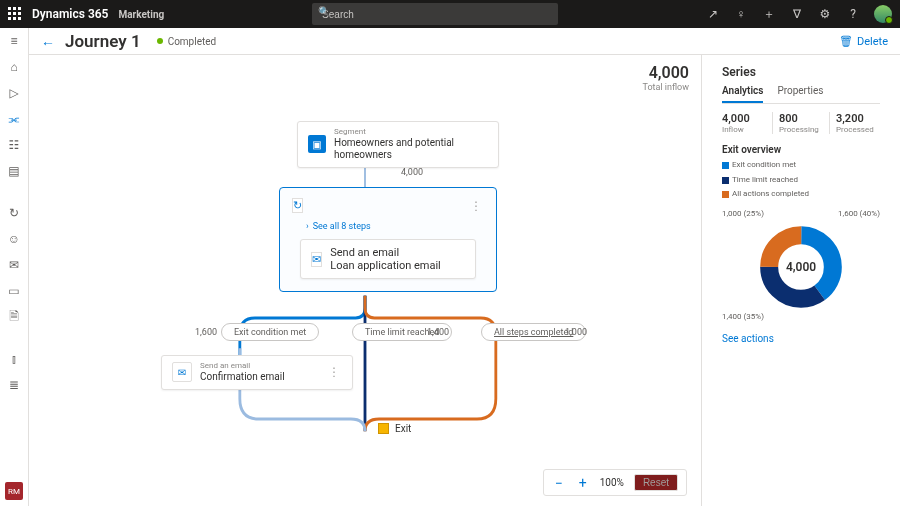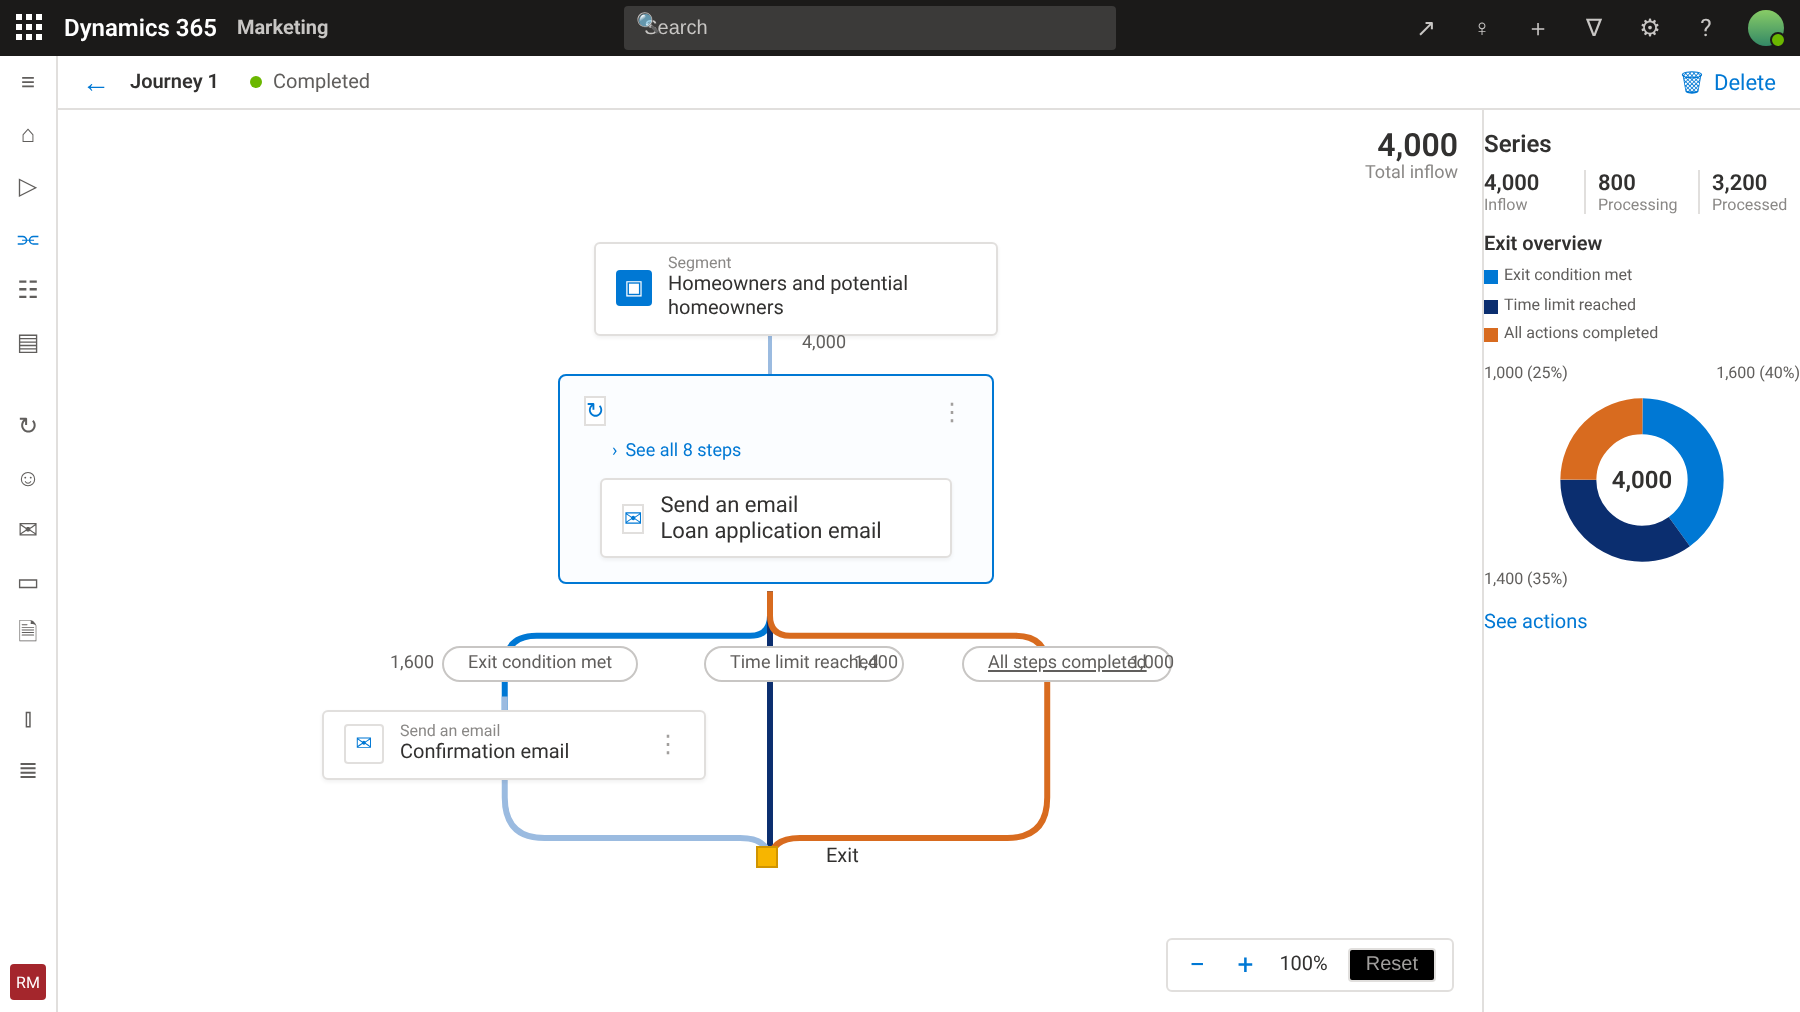--- a/index.html
+++ b/index.html
@@ -36,21 +36,21 @@
   .shell{display:flex;height:calc(506px - 28px);}
   .rail{width:28px;border-right:1px solid var(--border);display:flex;flex-direction:column;align-items:center;padding-top:6px;gap:12px;background:#fff;}
   .rico{width:14px;height:14px;color:#605e5c;display:flex;align-items:center;justify-content:center;cursor:pointer;font-size:12px;}
   .rico.active{color:var(--blue);}
   .rail-spacer{flex:1;}
   .persona{width:18px;height:18px;background:#a4262c;color:#fff;font-size:8px;border-radius:2px;display:flex;align-items:center;justify-content:center;margin-bottom:6px;}
   
   .main{flex:1;display:flex;flex-direction:column;min-width:0;}
   .hdr{height:26px;border-bottom:1px solid var(--border);display:flex;align-items:center;padding:0 12px;gap:10px;}
   .back{color:var(--blue);font-size:14px;cursor:pointer;}
-  .title{font-size:10px;font-weight:600;}
+  .title{font-size:17px;font-weight:600;}
   .status{display:flex;align-items:center;gap:5px;color:var(--muted);font-size:10px;margin-left:6px;}
   .status-dot{width:6px;height:6px;border-radius:50%;background:#6bb700;}
   .hdr-spacer{flex:1;}
   .del{display:flex;align-items:center;gap:4px;color:var(--blue);font-size:11px;cursor:pointer;}
   
   .work{flex:1;display:flex;min-height:0;}
   .canvas-wrap{flex:1;position:relative;min-width:0;display:flex;flex-direction:column;}
   .inflow-summary{position:absolute;top:8px;right:12px;text-align:right;}
   .inflow-summary .big{font-size:16px;font-weight:600;}
   .inflow-summary .lbl{font-size:9px;color:var(--faint);}
@@ -63,29 +63,29 @@
   .micon.white{background:#fff;border:1px solid var(--border);color:var(--blue);}
   .node .over{font-size:8px;color:var(--faint);line-height:1.1;}
   .node .nm{font-size:10px;line-height:1.2;}
   .more{margin-left:auto;color:#a19f9d;font-size:12px;padding:0 2px;cursor:pointer;}
   .series-box{position:absolute;border:1.5px solid var(--blue);border-radius:4px;background:#fbfdff;padding:8px 8px 12px;}
   .series-hdr{display:flex;align-items:center;gap:8px;padding:2px 4px;}
   .see-steps{color:var(--blue);font-size:9px;padding:6px 4px 8px 18px;display:flex;align-items:center;gap:4px;cursor:pointer;}
   .inner-card{margin:0 12px;border:1px solid var(--border);border-radius:3px;background:#fff;box-shadow:0 1px 2px rgba(0,0,0,.06);display:flex;gap:8px;align-items:center;padding:6px 10px;}
   .pill{position:absolute;border:1px solid #c8c6c4;border-radius:10px;background:#fff;padding:3px 12px;font-size:9px;color:var(--muted);}
   .flow-label{position:absolute;font-size:9px;color:var(--muted);}
-  .exit-tag{position:absolute;display:flex;align-items:flex-end;gap:24px;font-size:10px;color:var(--ink);}
+  .exit-tag{position:absolute;display:flex;align-items:flex-end;gap:6px;font-size:10px;color:var(--ink);}
   .exit-sq{width:9px;height:9px;background:var(--exit-yellow);border:1px solid #d09400;}
   
   .zoombar{position:absolute;right:14px;bottom:10px;display:flex;align-items:center;gap:10px;border:1px solid var(--border);border-radius:3px;background:#fff;padding:4px 8px;}
   .zb{color:var(--blue);font-size:14px;cursor:pointer;width:14px;text-align:center;}
   .zval{font-size:10px;}
-  .reset{border:1px solid var(--border);background:#000000;color:#a19f9d;font-size:10px;padding:2px 8px;border-radius:2px;}
-  
-  .pane{width:158px;border-left:1px solid var(--border);padding:10px 0 0;overflow:hidden;}
+  .reset{border:1px solid var(--border);background:#7f1d1d;color:#a19f9d;font-size:10px;padding:2px 8px;border-radius:2px;}
+  
+  .pane{width:158px;border-left:1px solid var(--border);padding:10px 20px 0;overflow:hidden;}
   .pane h3{margin:0 0 6px;font-size:12px;font-weight:600;}
   .tabs{display:flex;gap:14px;border-bottom:1px solid var(--border);margin-bottom:8px;}
   .tab{font-size:10px;color:var(--muted);padding-bottom:5px;cursor:pointer;}
   .tab.active{color:var(--ink);border-bottom:2px solid var(--blue);font-weight:600;}
   .stats{display:flex;gap:0;margin-bottom:10px;}
   .stat{flex:1;border-right:1px solid var(--border);padding:0 6px;}
   .stat:first-child{padding-left:0;}
   .stat:last-child{border-right:none;padding-right:0;}
   .stat .v{font-size:11px;font-weight:600;}
   .stat .l{font-size:8px;color:var(--faint);}
@@ -246,20 +246,24 @@
             <span class="zb">−</span>
             <span class="zb">+</span>
             <span class="zval">100%</span>
             <button class="reset">Reset</button>
           </div>
         </div>
       </div>
 
       <div class="pane">
         <h3>Series</h3>
+        <div class="tabs">
+          <div class="tab active">Analytics</div>
+          <div class="tab">Properties</div>
+        </div>
         <div class="stats">
           <div class="stat">
             <div class="v">4,000</div>
             <div class="l">Inflow</div>
           </div>
           <div class="stat">
             <div class="v">800</div>
             <div class="l">Processing</div>
           </div>
           <div class="stat">

